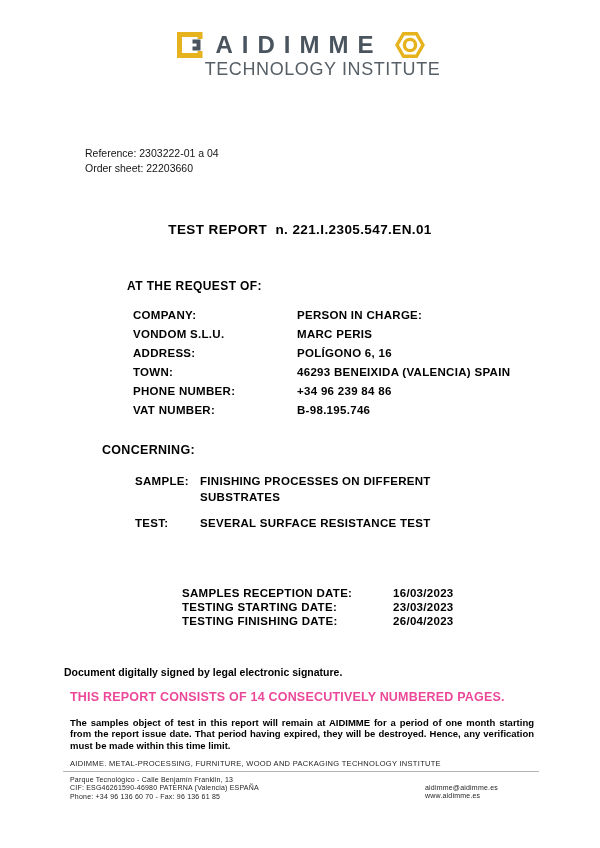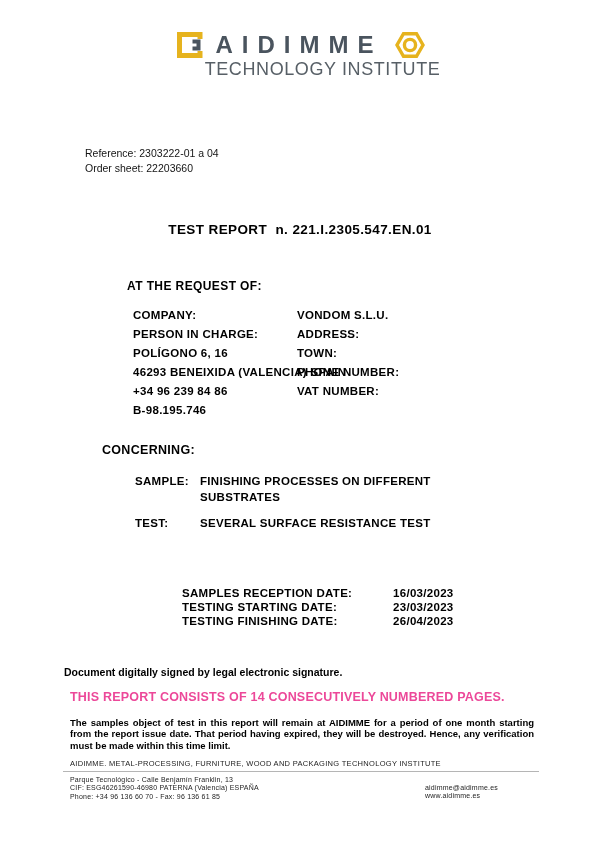--- a/index.html
+++ b/index.html
@@ -216,22 +216,23 @@
   <div class="reference">
     <div>Reference: 2303222-01 a 04</div>
     <div>Order sheet: 22203660</div>
   </div>
 
   <div class="title">TEST REPORT  n. 221.I.2305.547.EN.01</div>
 
   <div class="request-heading">AT THE REQUEST OF:</div>
   <div class="request-grid">
     <span>COMPANY:</span>
+    <span>PERSON IN CHARGE:</span>
     <span>VONDOM S.L.U.</span>
-    <span>PERSON IN CHARGE:</span>
+    <span>MARC PERIS</span>
     <span>ADDRESS:</span>
     <span>POLÍGONO 6, 16</span>
     <span>TOWN:</span>
     <span>46293 BENEIXIDA (VALENCIA) SPAIN</span>
     <span>PHONE NUMBER:</span>
     <span>+34 96 239 84 86</span>
     <span>VAT NUMBER:</span>
     <span>B-98.195.746</span>
   </div>
 

